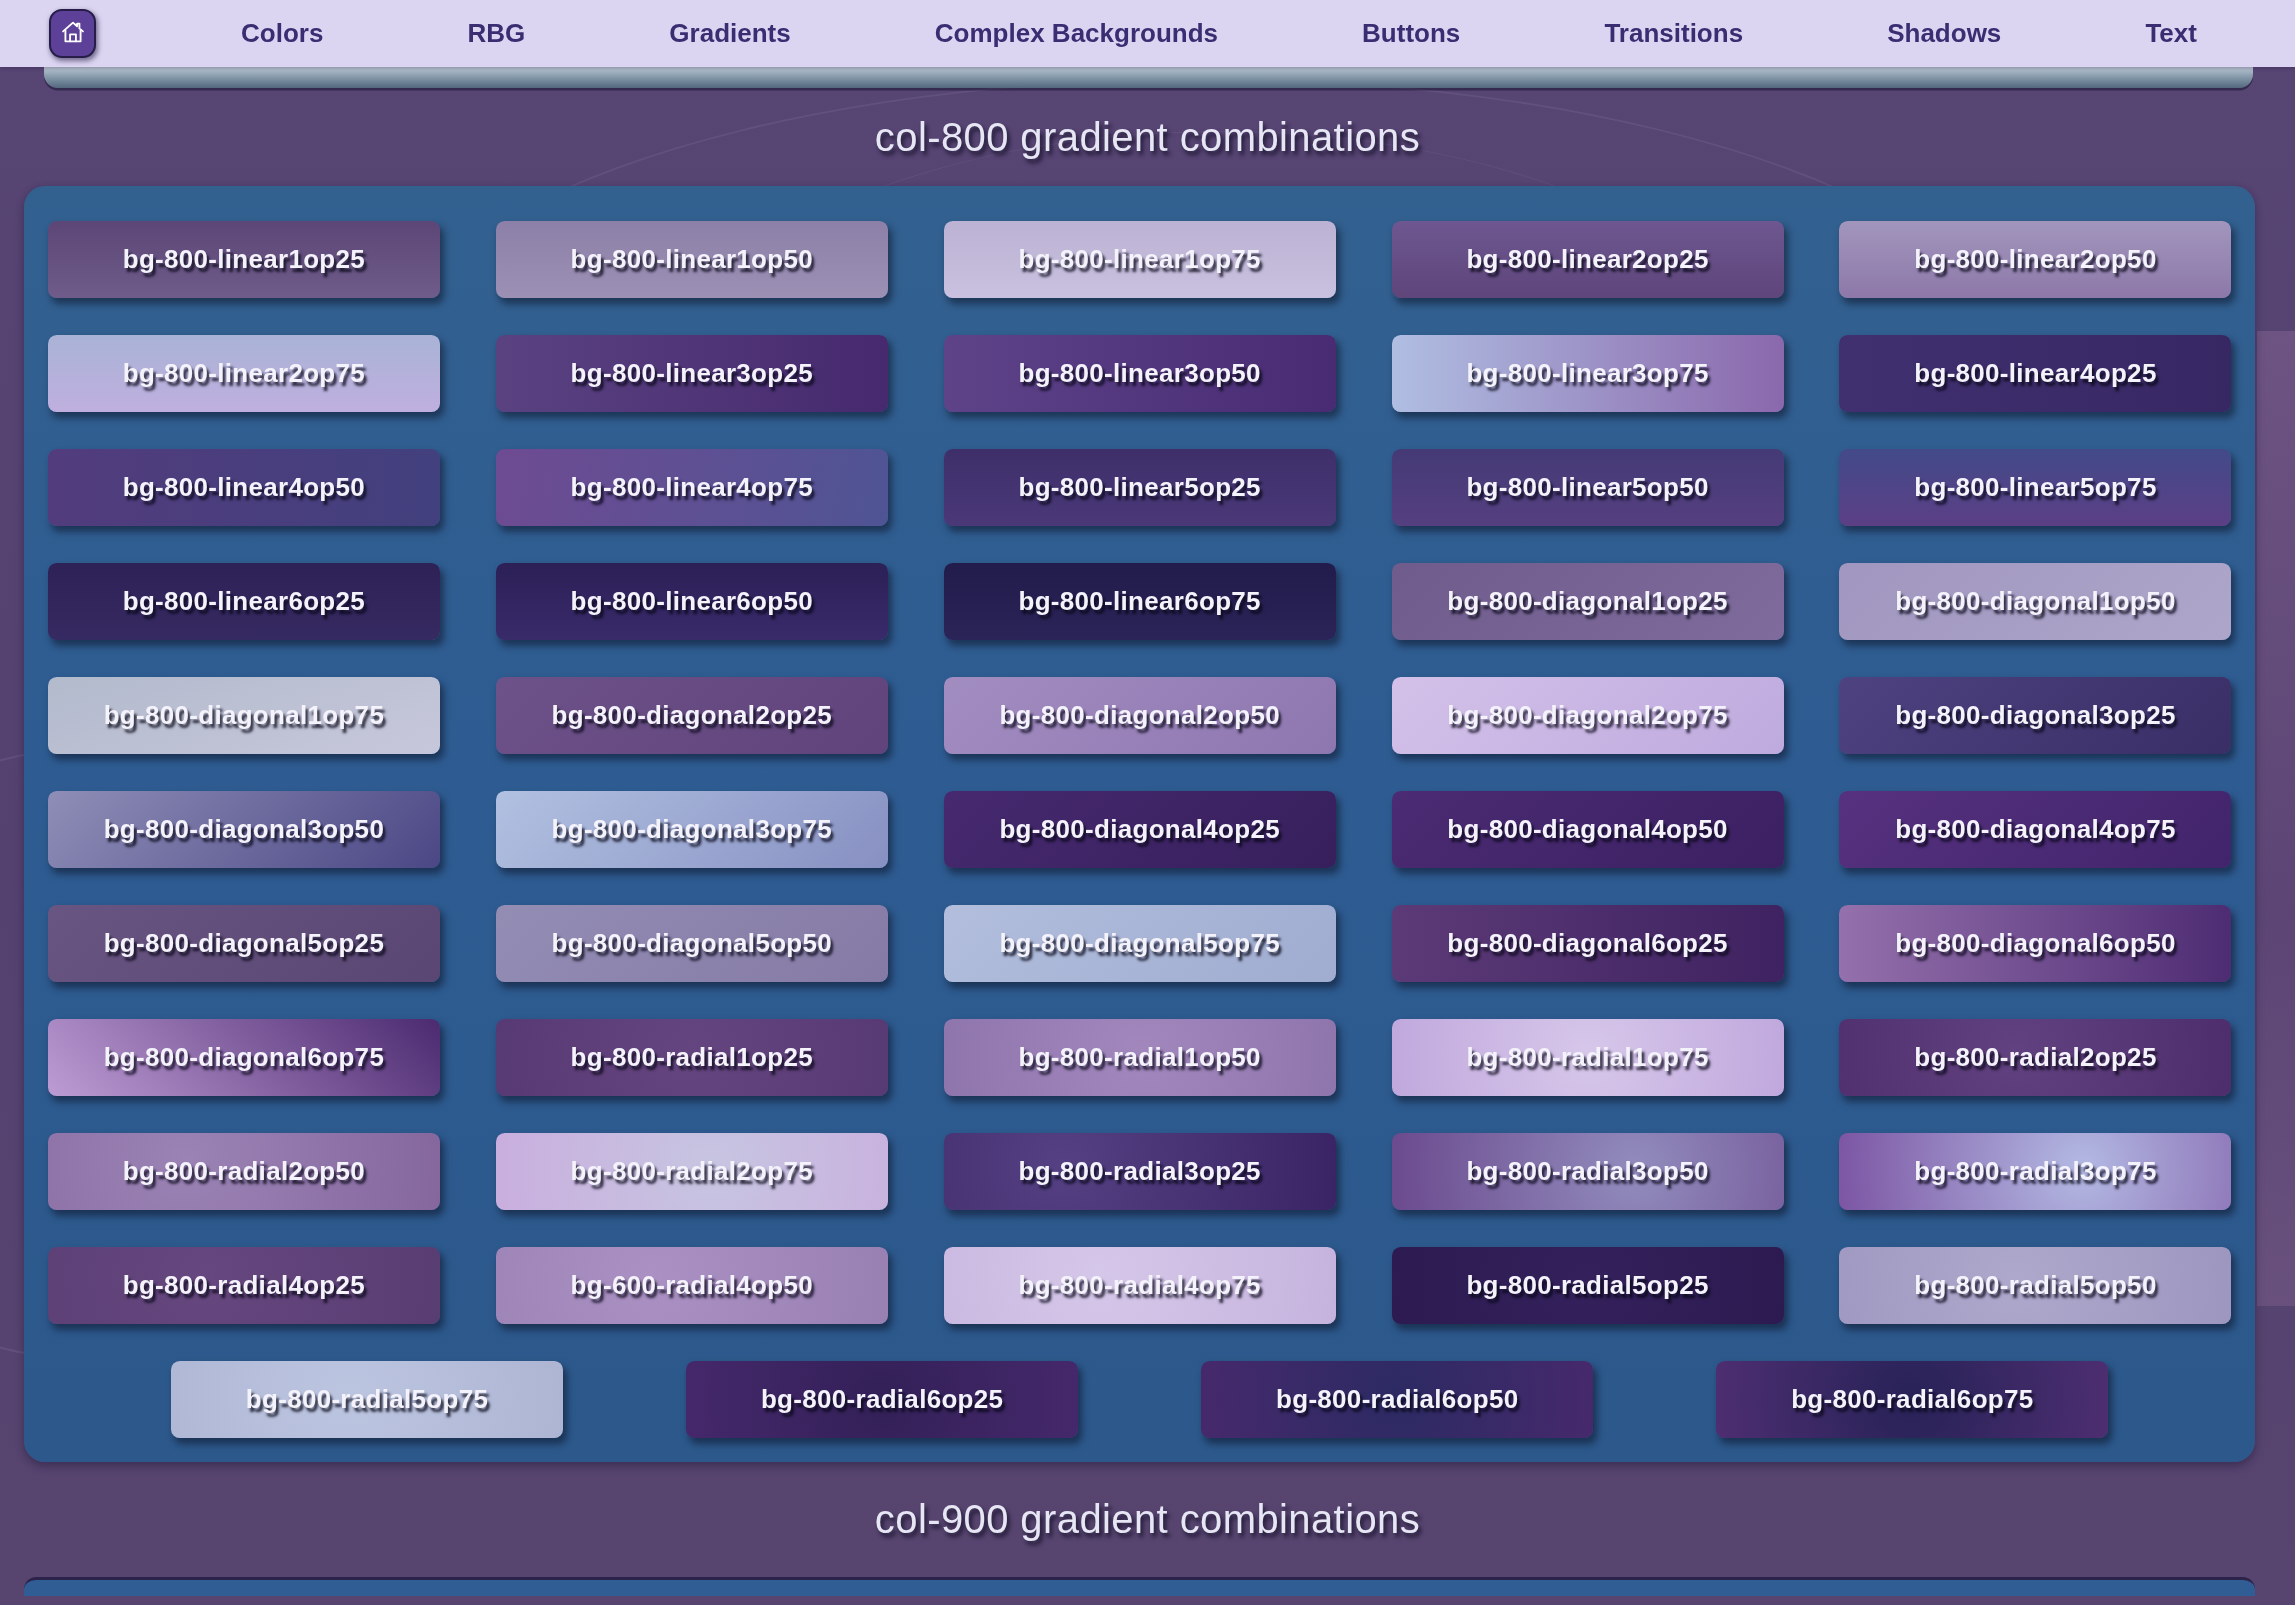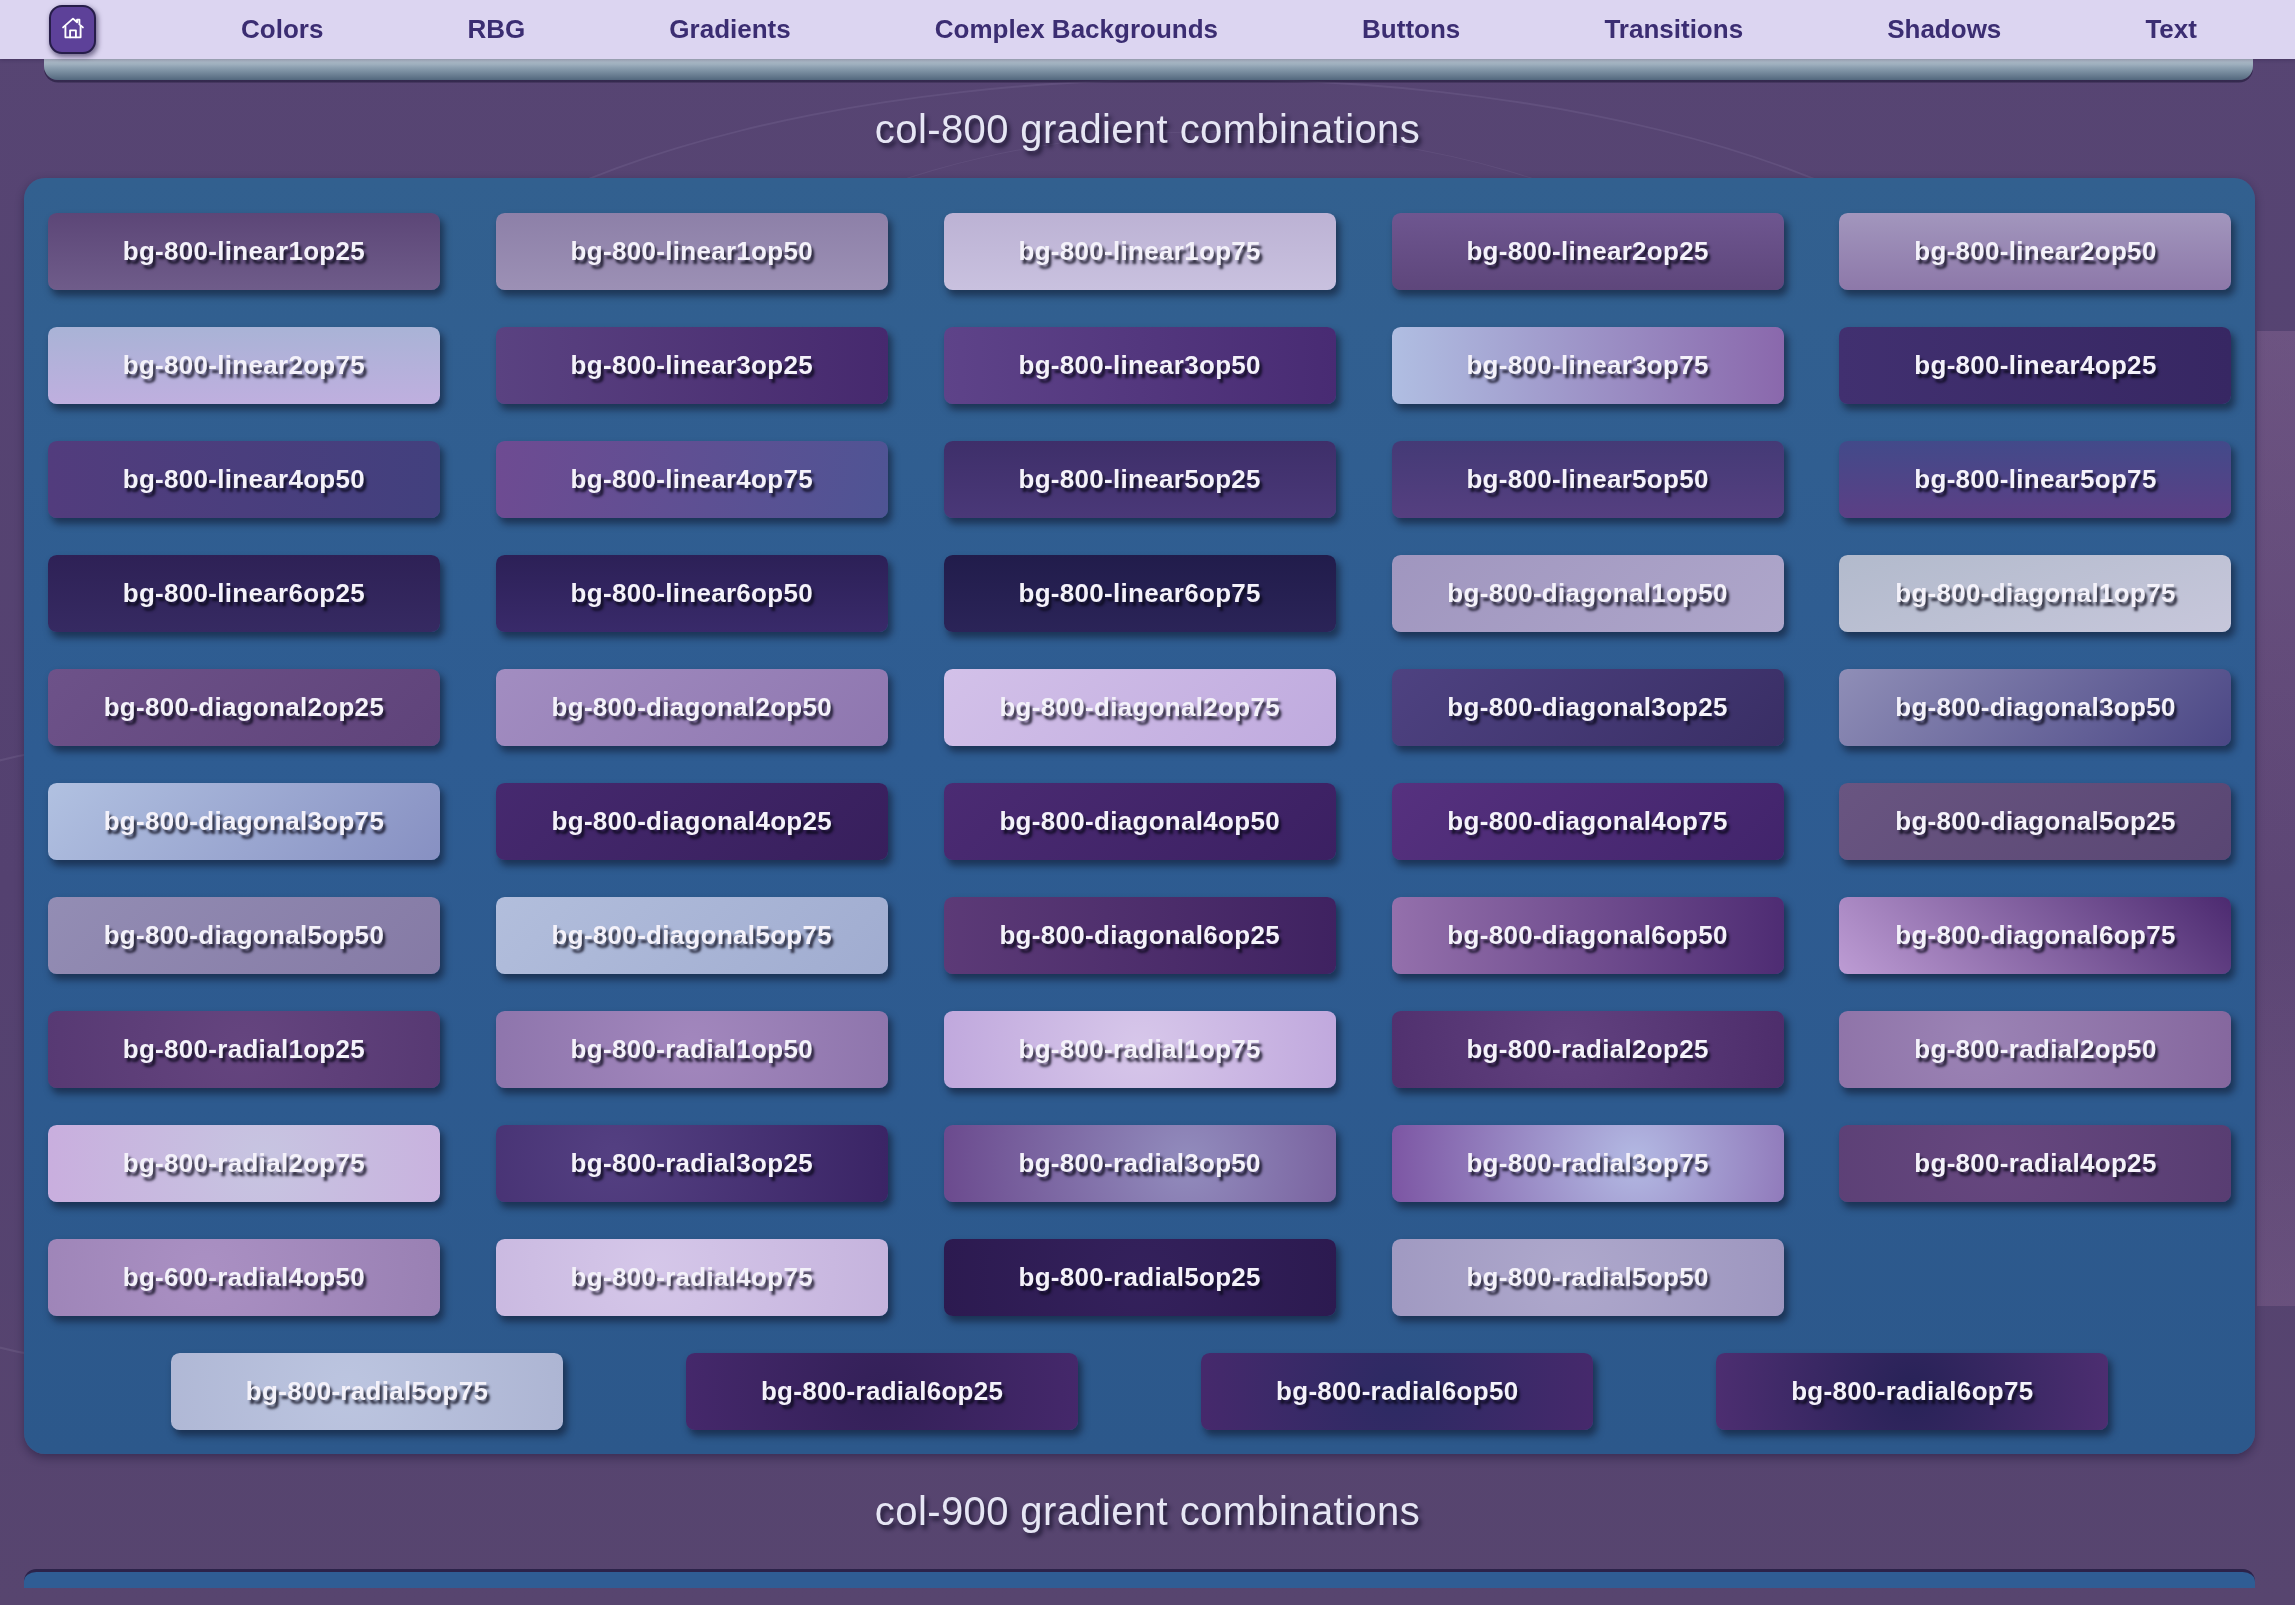--- a/index.html
+++ b/index.html
@@ -18,21 +18,21 @@
   .ring-b { left:610px; top:131px; width:1219px; height:662px;
     border:1.7px solid rgba(200,190,228,0.08); }
   .ring-c { left:-226px; top:749px; width:610px; height:610px;
     border:2.6px solid rgba(205,195,230,0.10); }
   .decor-right { position:absolute; right:0; top:331px; width:38px; height:975px;
     background:linear-gradient(180deg,rgba(190,140,185,0.22),rgba(150,100,150,0.12) 60%,rgba(190,140,185,0.18));
     pointer-events:none; }
 
   
   .topnav { position:relative; z-index:5; display:flex; align-items:center;
-    height:59px; background:#dcd5f1; box-shadow:0 1.7px 3.5px rgba(40,30,70,0.35);gap:21px; }
+    height:67px; background:#dcd5f1; box-shadow:0 1.7px 3.5px rgba(40,30,70,0.35);gap:21px; }
   .home-btn { width:47px; height:49px; margin-left:49px; flex:0 0 auto;
     border-radius:13px; background:#5d4199; border:2.6px solid #261d49;
     box-shadow:1.7px 2.6px 5.2px rgba(30,20,60,0.55);
     display:flex; align-items:center; justify-content:center; cursor:pointer; }
   .home-btn svg { width:28px; height:28px; }
   .nav-items { flex:1; display:flex; justify-content:space-around; align-items:center;
     padding:0 26px 0 52px; }
   .nav-item { color:#3b2d72; font-size:26px; font-weight:600; cursor:pointer; white-space:nowrap; }
 
   
@@ -177,20 +177,23 @@
         </div>
 
         <div class="swatch" style="background: linear-gradient(rgb(44, 32, 87), rgb(57, 42, 106));">
           <span>bg-800-linear6op50</span>
         </div>
 
         <div class="swatch" style="background: linear-gradient(rgb(33, 28, 75), rgb(43, 36, 88));">
           <span>bg-800-linear6op75</span>
         </div>
 
+        <div class="swatch" style="background: linear-gradient(135deg, rgb(111, 92, 140), rgb(127, 108, 157));">
+          <span>bg-800-diagonal1op25</span>
+        </div>
 
         <div class="swatch" style="background: linear-gradient(135deg, rgb(160, 150, 191), rgb(174, 166, 202));">
           <span>bg-800-diagonal1op50</span>
         </div>
 
         <div class="swatch" style="background: linear-gradient(160deg, rgb(178, 186, 204), rgb(199, 199, 219));">
           <span>bg-800-diagonal1op75</span>
         </div>
 
         <div class="swatch" style="background: linear-gradient(135deg, rgb(109, 82, 137), rgb(95, 67, 122));">

